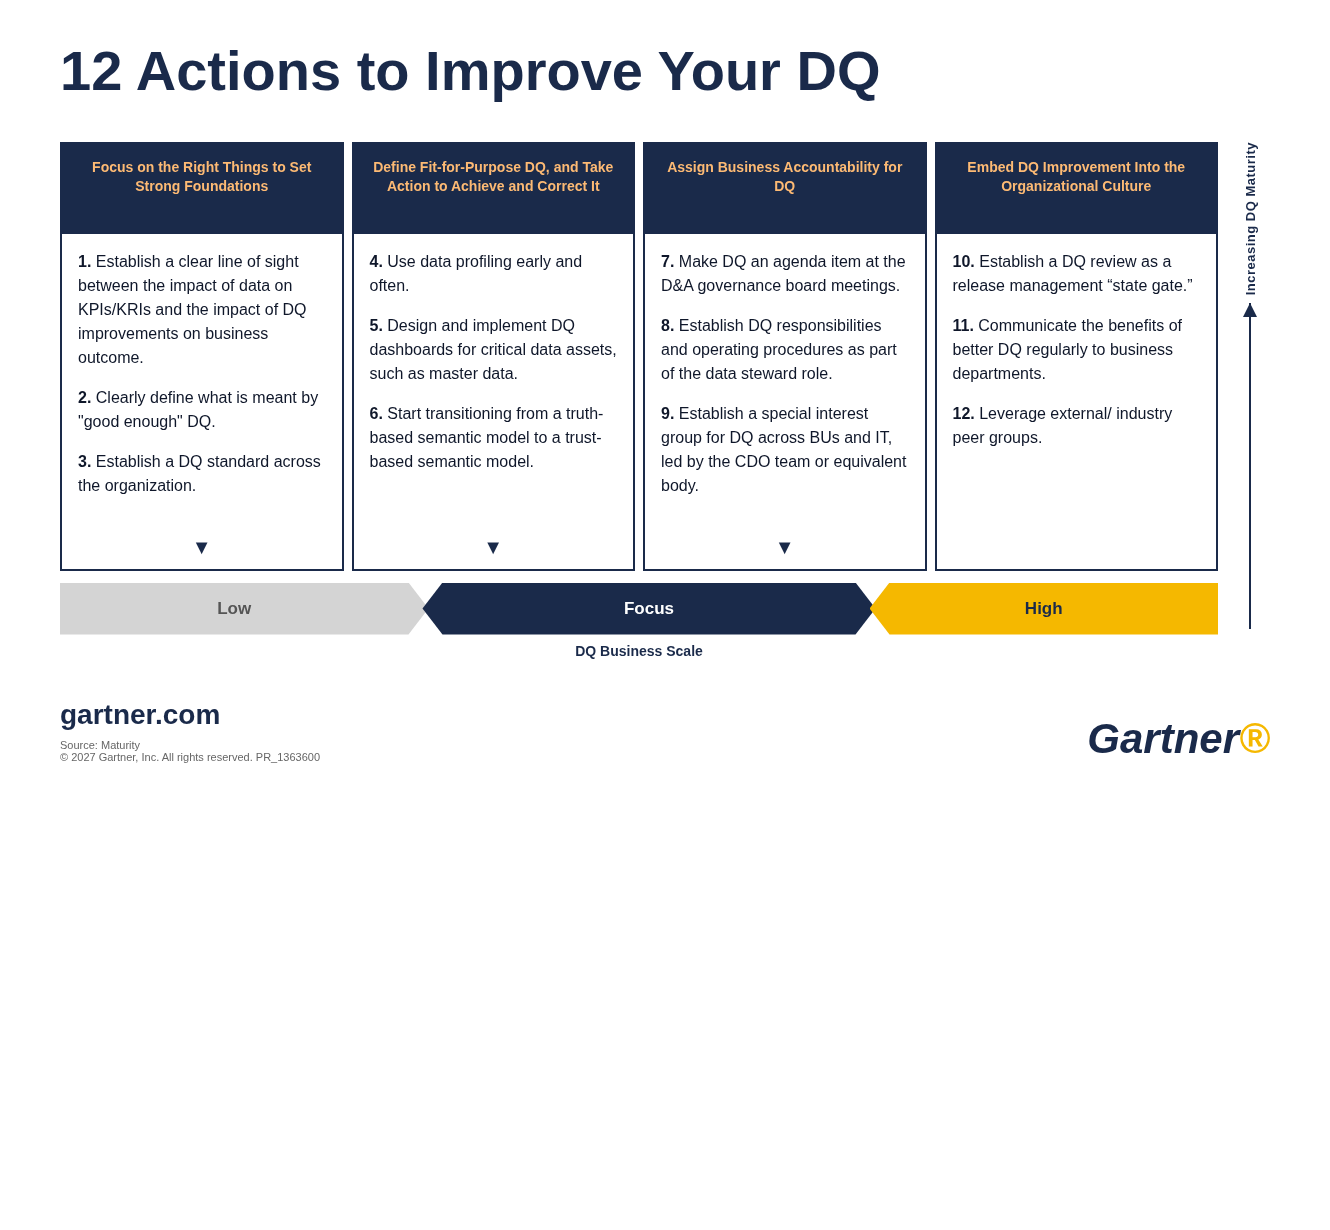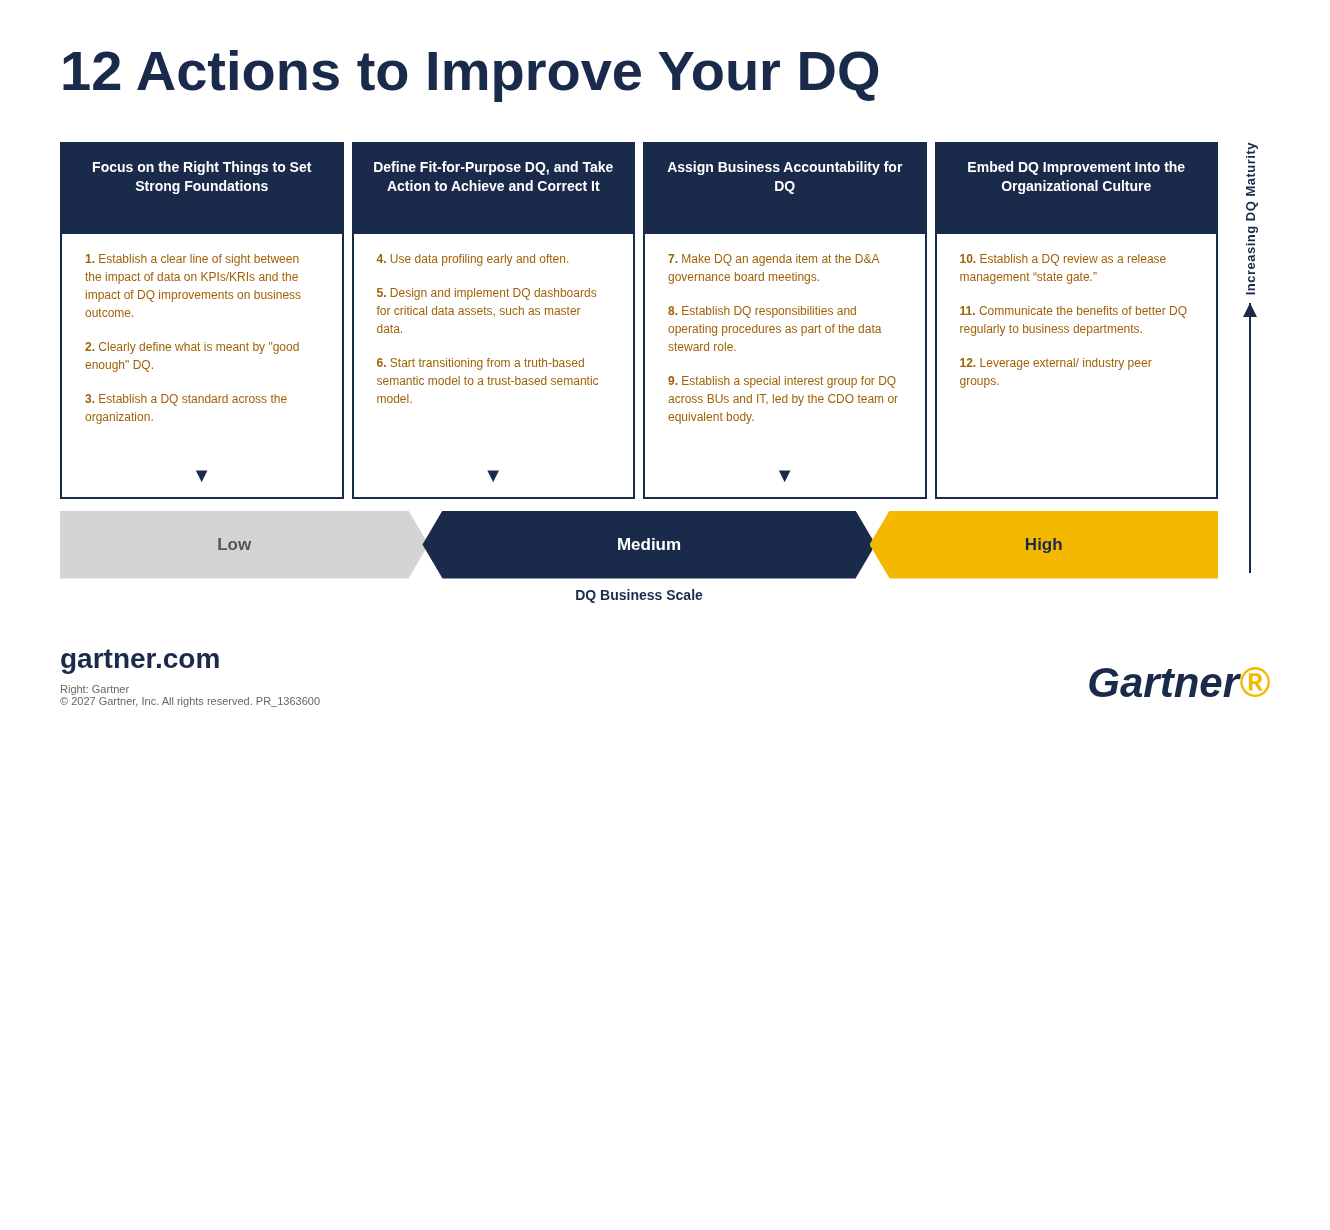--- a/index.html
+++ b/index.html
@@ -32,33 +32,33 @@
     }
     .column {
       flex: 1;
       display: flex;
       flex-direction: column;
       border: 2px solid #1a2a4a;
       position: relative;
     }
     .col-header {
       background: #1a2a4a;
-      color: #ffffff;
+      color: #fdba74;
       text-align: center;
       padding: 14px 12px;
       font-size: 14px;
       line-height: 1.4;
       font-weight: 600;
     }
     .col-body {
-      padding: 16px 23px;
-      font-size: 12px;
+      padding: 16px 16px;
+      font-size: 16px;
       line-height: 1.5;
       flex: 1;
-      color: #a16207;
+      color: #0f172a;
     }
     .col-body li {
       margin-bottom: 16px;
       list-style: none;
       padding-left: 0;
     }
     .col1-header {
       
     }
     
@@ -106,21 +106,21 @@
       border-left: 7px solid transparent;
       border-right: 7px solid transparent;
       border-bottom: 14px solid #1a2a4a;
     }
     
     .maturity-scale {
       display: flex;
       align-items: center;
       margin-top: 10px;
       gap: 12px;
-      height: 68px;
+      height: 52px;
     }
     .maturity-low {
       background: #d4d4d4;
       flex: 1;
       height: 100%;
       display: flex;
       align-items: center;
       justify-content: center;
       font-weight: 700;
       font-size: 17px;
@@ -301,37 +301,37 @@
             </li>
           </ul>
         </div>
       </div>
 
     </div>
 
     <div style="margin-top: 12px;">
       <div class="maturity-scale">
         <div class="maturity-low">Low</div>
-        <div class="maturity-medium">Medium</div>
+        <div class="maturity-medium">Focus</div>
         <div class="maturity-high">High</div>
       </div>
       <div class="maturity-scale-label">DQ Business Scale</div>
     </div>
   </div>
 
   <div class="vertical-arrow-container">
     <div class="vertical-arrow-label">Increasing DQ Maturity</div>
     <div class="vertical-arrow-line"></div>
   </div>
 </div>
 
 <div class="footer">
   <div class="footer-left">
     <div class="gartner-url">gartner.com</div>
     <div class="source-text">
-      <span>Right: Gartner</span><br>
+      <span>Source: Maturity</span><br>
       <span>© 2027 Gartner, Inc. All rights reserved. PR_1363600</span>
     </div>
   </div>
   <div class="gartner-logo">
     <span>Gartner</span><span class="dot">®</span>
   </div>
 </div>
 
 </body></html>

